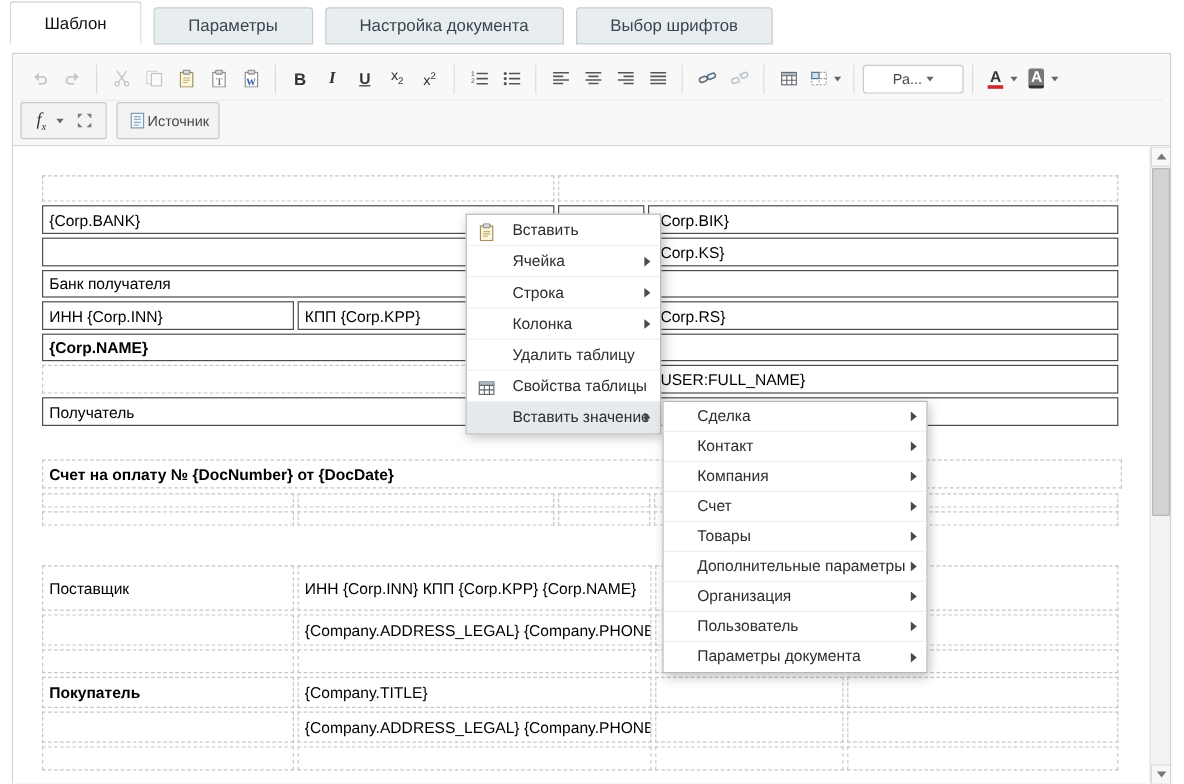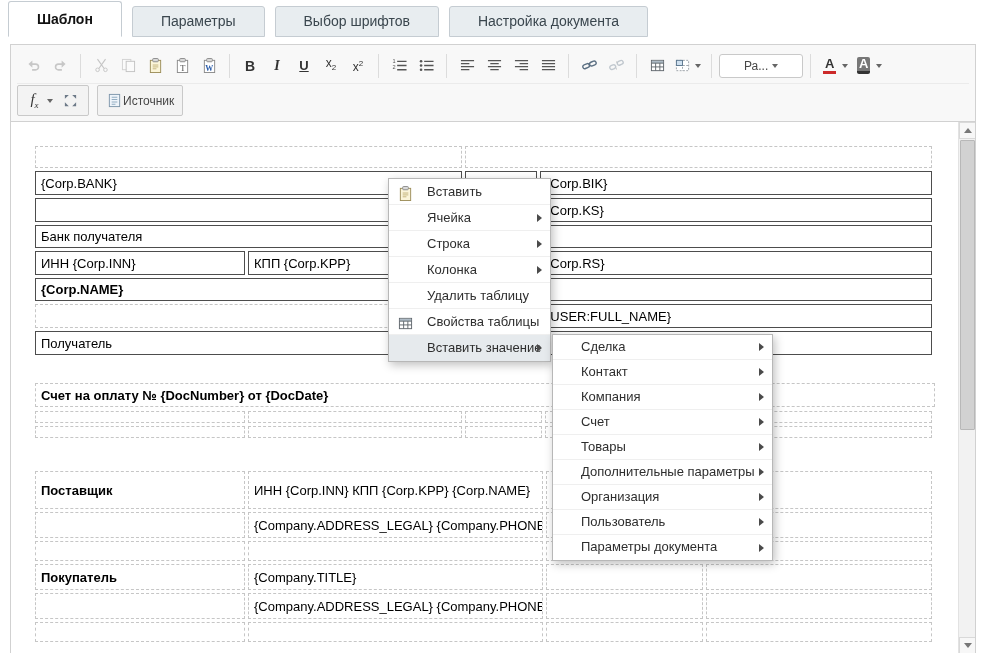--- a/index.html
+++ b/index.html
@@ -8,21 +8,21 @@
     position: relative; background: #fff; overflow: hidden;
     font-family: "Liberation Sans", sans-serif; color: #333;
   }
 
   
   .tabbar { position: absolute; left: 8px; top: 0; height: 37px; display: flex; align-items: flex-end; gap: 10px; z-index: 2; }
   .tab {
     background: #e8edf0; border: 1px solid #c5ccd2; border-radius: 3px 3px 0 0;
     padding: 0 28px; height: 31px; line-height: 29px; font-size: 14px; color: #3a464e; cursor: pointer; white-space: nowrap;
   }
-  .tab.active { background: #fff; height: 36px; line-height: 34px; font-weight: bold; color: #111; border-bottom-color: #fff; }
+  .tab.active { background: #fff; height: 36px; line-height: 34px; font-weight: normal; color: #111; border-bottom-color: #fff; }
 
   
   .editor { position: absolute; left: 10px; top: 44px; width: 966px; height: 609px; border: 1px solid #d1d1d1; background: #fff; }
   .toolbar { background: #f8f8f8; border-bottom: 1px solid #d1d1d1; padding: 3px 6px 4px; }
   .tb-row { display: flex; align-items: center; height: 35px; }
   .tb-row + .tb-row { border-top: 1px solid #ebebeb; height: 34px; }
   .tb-group { display: flex; align-items: center; gap: 1px; padding: 0 3px; }
   .tb-group.boxed { border: 1px solid #c9c9c9; border-radius: 2px; background: #f3f3f3; padding: 2px 5px; margin-right: 8px; }
   .tsep { width: 1px; height: 24px; background: #dcdcdc; margin: 0 4px; flex: none; }
   .tbtn { display: inline-flex; align-items: center; justify-content: center; min-width: 26px; height: 25px; border-radius: 2px; cursor: pointer; padding: 0 3px; color: #333; }
@@ -66,22 +66,22 @@
   .mitem.selected { background: #e6eaed; }
   .micon { position: absolute; left: 9px; top: 5px; width: 16px; height: 16px; }
   .marrow { position: absolute; right: 8px; top: 50%; margin-top: -4px; width: 0; height: 0; border: 4px solid transparent; border-left: 5px solid #4a4a4a; border-right: none; }
 </style>
 </head>
 <body>
 
 <div class="tabbar">
     <div class="tab active">Шаблон</div>
     <div class="tab">Параметры</div>
+    <div class="tab">Настройка документа</div>
     <div class="tab">Выбор шрифтов</div>
-    <div class="tab">Настройка документа</div>
   </div>
 
 <div class="editor">
   <div class="toolbar">
       <div class="tb-row">
         <span class="tb-group">
           <span class="tbtn disabled">
             <span class="ticon">
               <svg viewBox="0 0 16 16" width="15" height="15" xmlns="http://www.w3.org/2000/svg">
                 <path d="M5 6.5h5.2a3.1 3.1 0 0 1 0 6.2H6.5" fill="none" stroke="#6d6d6d" stroke-width="1.7"></path>
@@ -397,21 +397,21 @@
           <div class="trow" style="height: 12px;">
             <div class="tcell dashed" style="width: 210px;"></div>
             <div class="tcell dashed" style="width: 214px;"></div>
             <div class="tcell dashed" style="width: 77px;"></div>
             <div class="tcell dashed" style="width: 387px;"></div>
           </div>
         </div>
       <div class="dtable parties">
           <div class="trow" style="height: 38px;">
             <div class="tcell dashed" style="width: 210px;">
-              <span class="ctext" style="font-weight: bold;">Поставщик</span>
+              <span class="ctext" style="font-weight: normal;">Поставщик</span>
             </div>
             <div class="tcell dashed" style="width: 295px;">
               <span class="ctext">ИНН {Corp.INN} КПП {Corp.KPP} {Corp.NAME}</span>
             </div>
             <div class="tcell dashed" style="width: 157px;"></div>
             <div class="tcell dashed" style="width: 226px;"></div>
           </div>
           <div class="trow" style="height: 26px;">
             <div class="tcell dashed" style="width: 210px;"></div>
             <div class="tcell dashed" style="width: 295px;">

